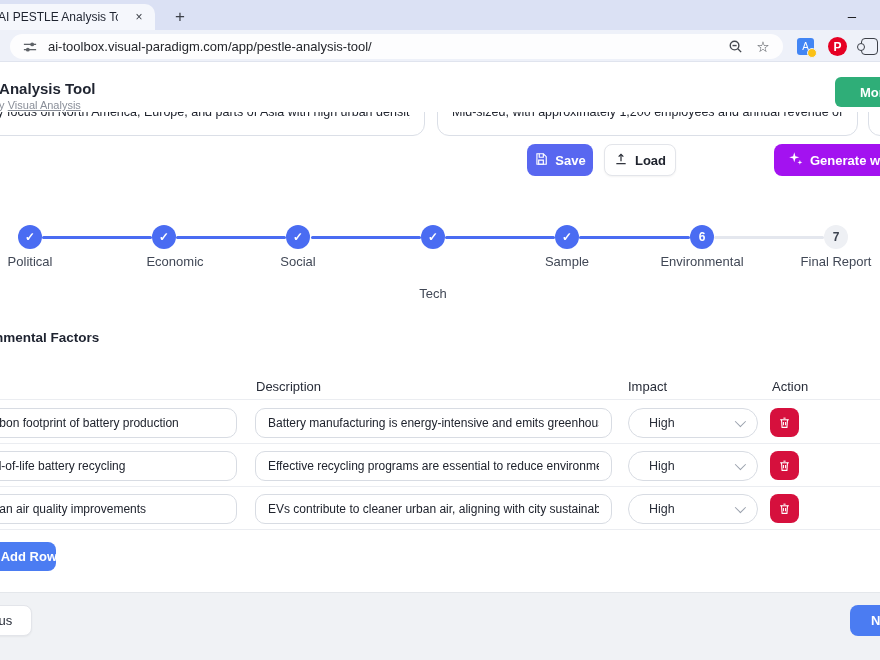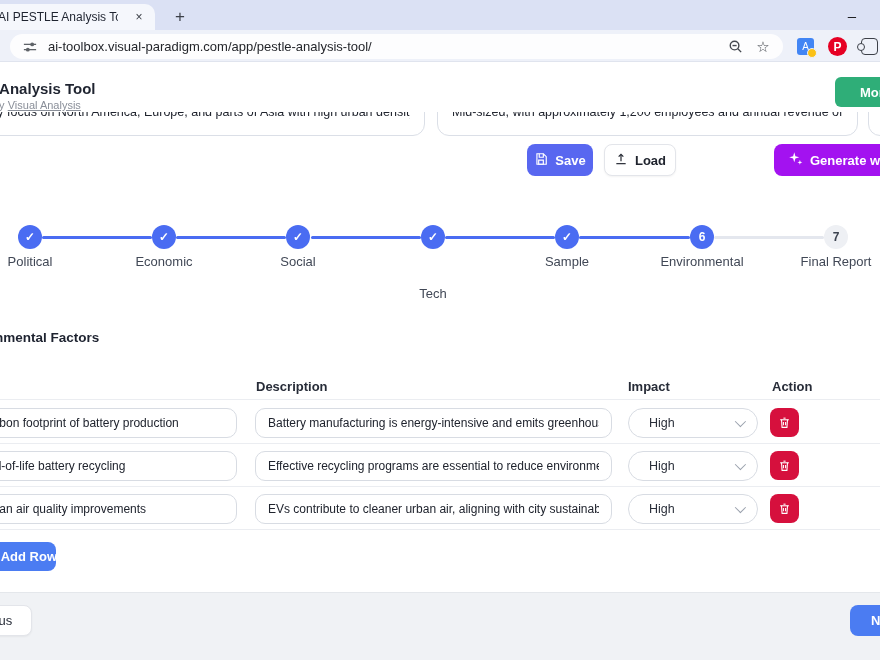--- a/index.html
+++ b/index.html
@@ -60,21 +60,21 @@
   
   .step-line{top:236px;height:3px;border-radius:2px;background:#4a6cf2;}
   .step-line.todo{background:#e4e7ee;}
   .step-circle{top:225px;width:24px;height:24px;border-radius:50%;background:#4a6cf2;color:#fff;
       display:flex;align-items:center;justify-content:center;font-size:12px;font-weight:bold;}
   .step-circle.todo{background:#eef0f4;color:#3c434f;font-weight:600;}
   .step-label{top:254px;width:130px;text-align:center;font-size:13px;color:#41485600;color:#414856;}
 
   
   .section-title{left:-47px;top:330px;font-size:13.5px;font-weight:bold;color:#1e2330;white-space:nowrap;}
-  .th{top:379px;font-size:13px;font-weight:700;color:#272c38;white-space:nowrap;}
+  .th{top:379px;font-size:13px;font-weight:400;color:#272c38;white-space:nowrap;}
   .hr{height:1px;background:#ebedf1;left:0;width:880px;}
   .cell-input{height:30px;border:1px solid #d8dce3;border-radius:10px;background:#fff;font-size:12px;
       color:#20242e;padding:0 12px;box-sizing:border-box;}
   .f-input{left:-33px;width:270px;}
   .d-input{left:255px;width:357px;}
   .impact{left:628px;width:130px;height:30px;border:1px solid #d8dce3;border-radius:16px;background:#fff;
       display:flex;align-items:center;padding:0 14px 0 20px;box-sizing:border-box;font-size:12.5px;color:#2a2f3a;}
   .impact .chev{margin-left:auto;width:7px;height:7px;border-right:1.6px solid #9aa1ad;border-bottom:1.6px solid #9aa1ad;
       transform:rotate(45deg) translateY(-2px);}
   .trash-btn{left:770px;width:29px;height:29px;border:none;border-radius:8px;background:#d6103d;
@@ -176,21 +176,21 @@
 
   <div class="abs step-circle" style="left:18px;">✓</div>
   <div class="abs step-circle" style="left:152px;">✓</div>
   <div class="abs step-circle" style="left:286px;">✓</div>
   <div class="abs step-circle" style="left:421px;">✓</div>
   <div class="abs step-circle" style="left:555px;">✓</div>
   <div class="abs step-circle" style="left:690px;">6</div>
   <div class="abs step-circle todo" style="left:824px;">7</div>
 
   <div class="abs step-label" style="left:-35px;">Political</div>
-  <div class="abs step-label" style="left:99px;">Economic</div>
+  <div class="abs step-label" style="left:110px;">Economic</div>
   <div class="abs step-label" style="left:233px;">Social</div>
   <div class="abs step-label" style="left:368px;margin-top:32px;">Tech</div>
   <div class="abs step-label" style="left:502px;">Sample</div>
   <div class="abs step-label" style="left:637px;">Environmental</div>
   <div class="abs step-label" style="left:771px;">Final Report</div>
 
   <div class="abs section-title">Environmental Factors</div>
 
   <div class="abs th" style="left:256px;">Description</div>
   <div class="abs th" style="left:628px;">Impact</div>

